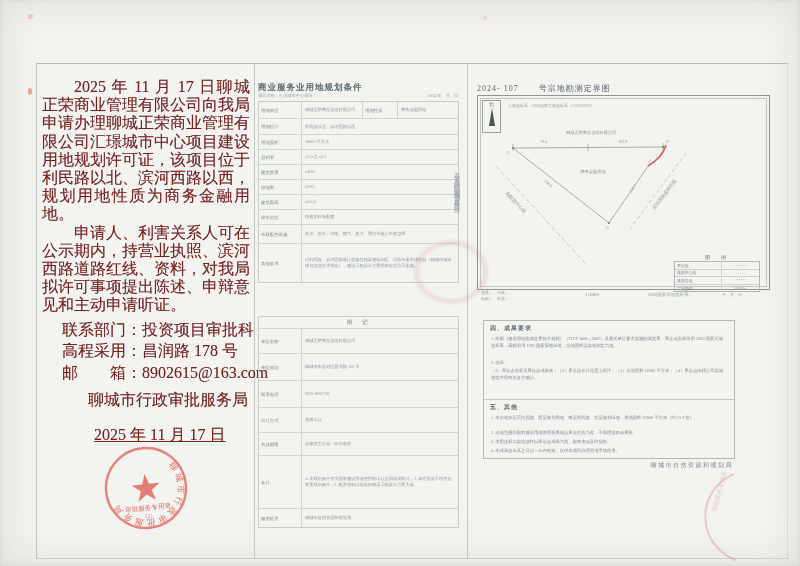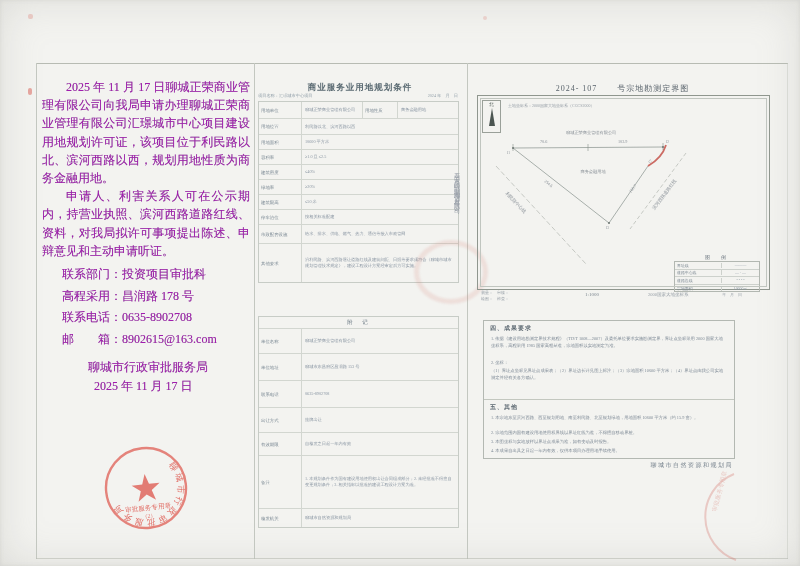--- a/index.html
+++ b/index.html
@@ -6,50 +6,50 @@
   body{width:800px;height:566px;background:#e9e9e7;font-family:"Liberation Serif",serif;}
   .paper{position:absolute;left:0;top:0;width:800px;height:566px;background:#f3f3f0;
     box-shadow:inset 0 0 40px rgba(150,150,145,.25), inset 0 0 4px rgba(120,120,115,.15);overflow:hidden;}
   .t{position:absolute;}
   
   .page-title{left:0;top:26px;width:800px;text-align:center;font-size:21px;font-weight:bold;
     color:#44504d;letter-spacing:7px;text-shadow:0 0 .5px rgba(60,75,70,.6);}
   .hrule{height:1px;background:#b7bbb3;}
   .vrule{width:1px;background:#c3c7c0;}
   
-  .notice{left:42px;top:78px;width:208px;font-size:12px;line-height:18.2px;color:#a21caf;
+  .notice{left:42px;top:78px;width:208px;font-size:16px;line-height:18.2px;color:#7f1d1d;
     text-align:justify;text-shadow:0 0 .6px rgba(55,65,75,.45);}
   .notice p{margin:0;text-indent:2em;}
   .contacts{margin-top:4px;padding-left:20px;}
   .contact-row{line-height:21.5px;white-space:nowrap;}
   .issuer{margin-top:8px;padding-left:46px;white-space:nowrap;}
-  .idate{margin-top:1px;padding-left:52px;white-space:nowrap;}
+  .idate{margin-top:17px;padding-left:52px;white-space:nowrap;text-decoration:underline;}
   
   .stamp-svg{left:102px;top:444px;width:88px;height:88px;opacity:.82;transform:rotate(-6deg);}
   .mid-stamp{left:414px;top:240px;width:64px;height:54px;border:5px solid rgba(215,125,115,.17);
     border-radius:50%;filter:blur(1.2px);}
   .partial-stamp{left:696px;top:466px;width:104px;height:100px;opacity:.55;}
   .red-speck{background:rgba(215,90,80,.5);border-radius:2px;}
   
-  .form-title{left:258px;top:82px;width:204px;text-align:center;font-size:8.5px;font-weight:bold;
+  .form-title{left:258px;top:82px;width:204px;font-size:8.5px;font-weight:bold;
     color:#5a6a72;letter-spacing:1px;}
   .form-meta{left:258px;top:93px;width:200px;font-size:4.2px;color:#93a0aa;display:flex;justify-content:space-between;}
   .ftable{left:258px;top:101px;width:199px;border:0.8px solid #c7ccc6;}
   .ftable2{left:258px;top:316px;width:199px;border:0.8px solid #c7ccc6;}
   .frow{display:flex;border-bottom:0.7px solid #d2d6d0;align-items:stretch;}
   .frow:last-child{border-bottom:none;}
   .fl{width:38px;flex:none;border-right:0.7px solid #d2d6d0;font-size:4.4px;color:#7b8994;
     padding:1.5px 2px;display:flex;align-items:center;}
   .fv{flex:1;font-size:4.2px;color:#8a96a3;padding:1.5px 3px;display:flex;align-items:center;line-height:6px;}
   .fl2{width:30px;flex:none;border-left:0.7px solid #d2d6d0;border-right:0.7px solid #d2d6d0;
     font-size:4.4px;color:#7b8994;padding:1.5px 2px;display:flex;align-items:center;}
   .sec2-head{border-bottom:0.7px solid #d2d6d0;text-align:center;font-size:5.5px;color:#6d7b86;
     padding:2px 0;letter-spacing:2px;}
   
-  .sheet-title{left:477px;top:83px;width:291px;text-align:center;font-size:8px;color:#5a646c;
+  .sheet-title{left:477px;top:83px;width:291px;text-align:left;font-size:8px;color:#5a646c;
     letter-spacing:1px;white-space:nowrap;}
   .map-frame{left:477px;top:95px;width:291px;height:193px;border:0.9px solid #8f968e;}
   .map-frame::after{content:"";position:absolute;left:2px;top:2px;right:2px;bottom:2px;
     border:0.5px solid #c0c5bf;pointer-events:none;}
   .north-box{left:4px;top:4px;width:17px;height:31px;border:0.6px solid #9aa099;
     display:flex;flex-direction:column;align-items:center;}
   .north-box .nlab{font-size:5px;color:#5f6a66;line-height:7px;}
   .north-arrow{width:0;height:0;border-left:3.5px solid transparent;border-right:3.5px solid transparent;
     border-bottom:18px solid #4c5652;}
   .tiny{font-size:4px;color:#98a0a8;white-space:nowrap;}
@@ -80,21 +80,20 @@
   <div class="t vrule" style="left:467px;top:63px;height:496px;"></div>
   <div class="t vrule" style="left:787px;top:63px;height:496px;opacity:.5;"></div>
   <div class="t hrule" style="left:36px;top:558px;width:752px;opacity:.6;"></div>
 
   <div class="t notice">
     <p>2025 年 11 月 17 日聊城正荣商业管理有限公司向我局申请办理聊城正荣商业管理有限公司汇璟城市中心项目建设用地规划许可证，该项目位于利民路以北、滨河西路以西，规划用地性质为商务金融用地。</p>
     <p>申请人、利害关系人可在公示期内，持营业执照、滨河西路道路红线、资料，对我局拟许可事项提出陈述、申辩意见和主动申请听证。</p>
     <div class="contacts">
       <div class="contact-row"><span>联系部门：</span><span>投资项目审批科</span></div>
       <div class="contact-row"><span>高程采用：</span><span>昌润路 178 号</span></div>
-      <div class="contact-row"><span>联系电话：</span><span>0635-8902708</span></div>
       <div class="contact-row"><span>邮　　箱：</span><span>8902615@163.com</span></div>
     </div>
     <div class="issuer">聊城市行政审批服务局</div>
     <div class="idate">2025 年 11 月 17 日</div>
   </div>
 
   <svg class="t stamp-svg" viewBox="0 0 88 88">
     <circle cx="44" cy="44" r="40" fill="none" stroke="#dd5248" stroke-width="2.4" opacity=".85"></circle>
     <defs>
         <path id="ringPath" d="M 44 76 A 32 32 0 1 1 44.01 76" transform="rotate(180 44 44)"></path>

